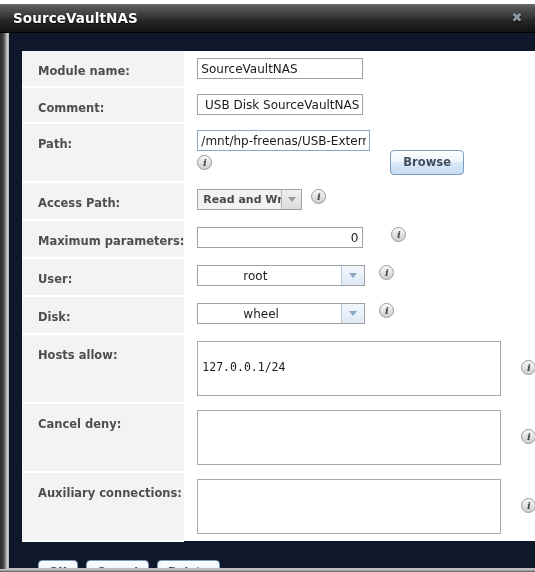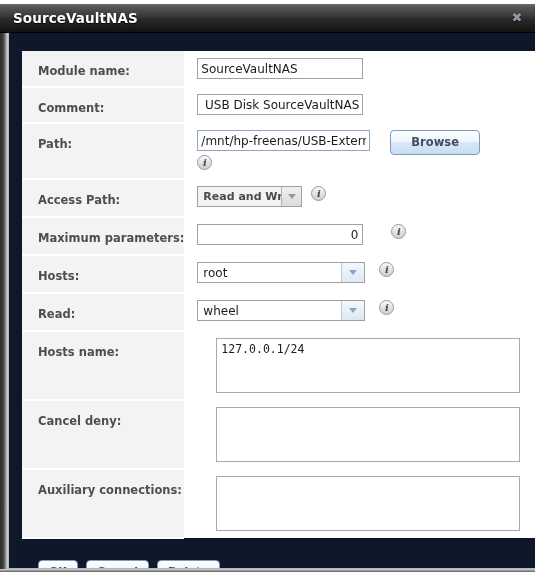--- a/index.html
+++ b/index.html
@@ -171,21 +171,21 @@
     overflow: hidden;
   }
   .sel.accessmode { width: 105px; background: #f2f2f2; }
   .sel.accessmode .sel-text { font-weight: bold; font-size: 11px; color: #4a4a4a; }
   .sel.accessmode .sel-arrow {
     width: 19px;
     background: linear-gradient(to bottom, #f0f0f0 0%, #dcdcdc 100%);
     border-left: 1px solid #b4b4b4;
   }
   .sel.wide { width: 168px; background: #ffffff; }
-  .sel.wide .sel-text { font-size: 12px; color: #1b1b1b; }
+  .sel.wide .sel-text { font-size: 12px; color: #1b1b1b; margin-left: 40px; }
   .sel.wide .sel-arrow {
     width: 22px;
     background: linear-gradient(to bottom, #f4f8fd 0%, #dde8f4 100%);
     border-left: 1px solid #b9c9da;
   }
   .sel-arrow {
     position: relative;
     display: flex;
     align-items: center;
     justify-content: center;
@@ -207,26 +207,25 @@
   
   textarea.ta {
     box-sizing: border-box;
     width: 304px;
     height: 55px;
     border: 1px solid #a8a8a8;
     background: #ffffff;
     font-family: "DejaVu Sans Mono", "Liberation Mono", monospace;
     font-size: 11.5px;
     color: #1b1b1b;
-    padding: 3px 4px;
+    padding: 18px 4px;
     resize: none;
     outline: none;
     overflow: hidden;
     line-height: 14px;
-    margin-left: 19px;
   }
 
   
   .info-icon {
     display: inline-block;
     width: 15px;
     height: 15px;
     border-radius: 50%;
     background: linear-gradient(to bottom, #fbfbfb 0%, #e3e3e3 48%, #cfcfcf 100%);
     border: 1px solid #9a9a9a;
@@ -257,22 +256,23 @@
     font-weight: bold;
     line-height: 21px;
     text-align: center;
     cursor: pointer;
     user-select: none;
     white-space: nowrap;
   }
   .btn.browse {
     height: 25px;
     line-height: 23px;
-    padding: 0 20px;
+    padding: 0 12px;
     font-size: 11.5px;
+    margin-top: 20px;
   }
 
   .button-bar {
     position: absolute;
     left: 29px;
     top: 527px;
     display: flex;
     gap: 8px;
   }
   .btn-ok     { min-width: 33px; }
@@ -370,53 +370,53 @@
             <div class="fld-row">
               <input class="txt w-maxconn" type="text" value="0" style="">
               <div class="spacer-xl"></div>
               <span class="info-icon">i</span>
             </div>
           </td>
         </tr>
 
         <tr>
           <td class="lbl-cell" style="height:38px">
-            <span class="lbl">Hosts:</span>
+            <span class="lbl">User:</span>
           </td>
           <td class="fld-cell">
             <div class="fld-row">
               <div class="sel wide">
                 <span class="sel-text">root</span>
                 <span class="sel-arrow"></span>
               </div>
               <div class="spacer-md"></div>
               <span class="info-icon">i</span>
             </div>
           </td>
         </tr>
 
         <tr>
           <td class="lbl-cell" style="height:38px">
-            <span class="lbl">Read:</span>
+            <span class="lbl">Disk:</span>
           </td>
           <td class="fld-cell">
             <div class="fld-row">
               <div class="sel wide">
                 <span class="sel-text">wheel</span>
                 <span class="sel-arrow"></span>
               </div>
               <div class="spacer-md"></div>
               <span class="info-icon">i</span>
             </div>
           </td>
         </tr>
 
         <tr>
           <td class="lbl-cell" style="height:69px">
-            <span class="lbl">Hosts name:</span>
+            <span class="lbl">Hosts allow:</span>
           </td>
           <td class="fld-cell">
             <div class="fld-row">
               <textarea class="ta" style="">127.0.0.1/24</textarea>
               <div class="spacer-lg"></div>
               <span class="info-icon" style="margin-top:19px">i</span>
             </div>
           </td>
         </tr>
 

